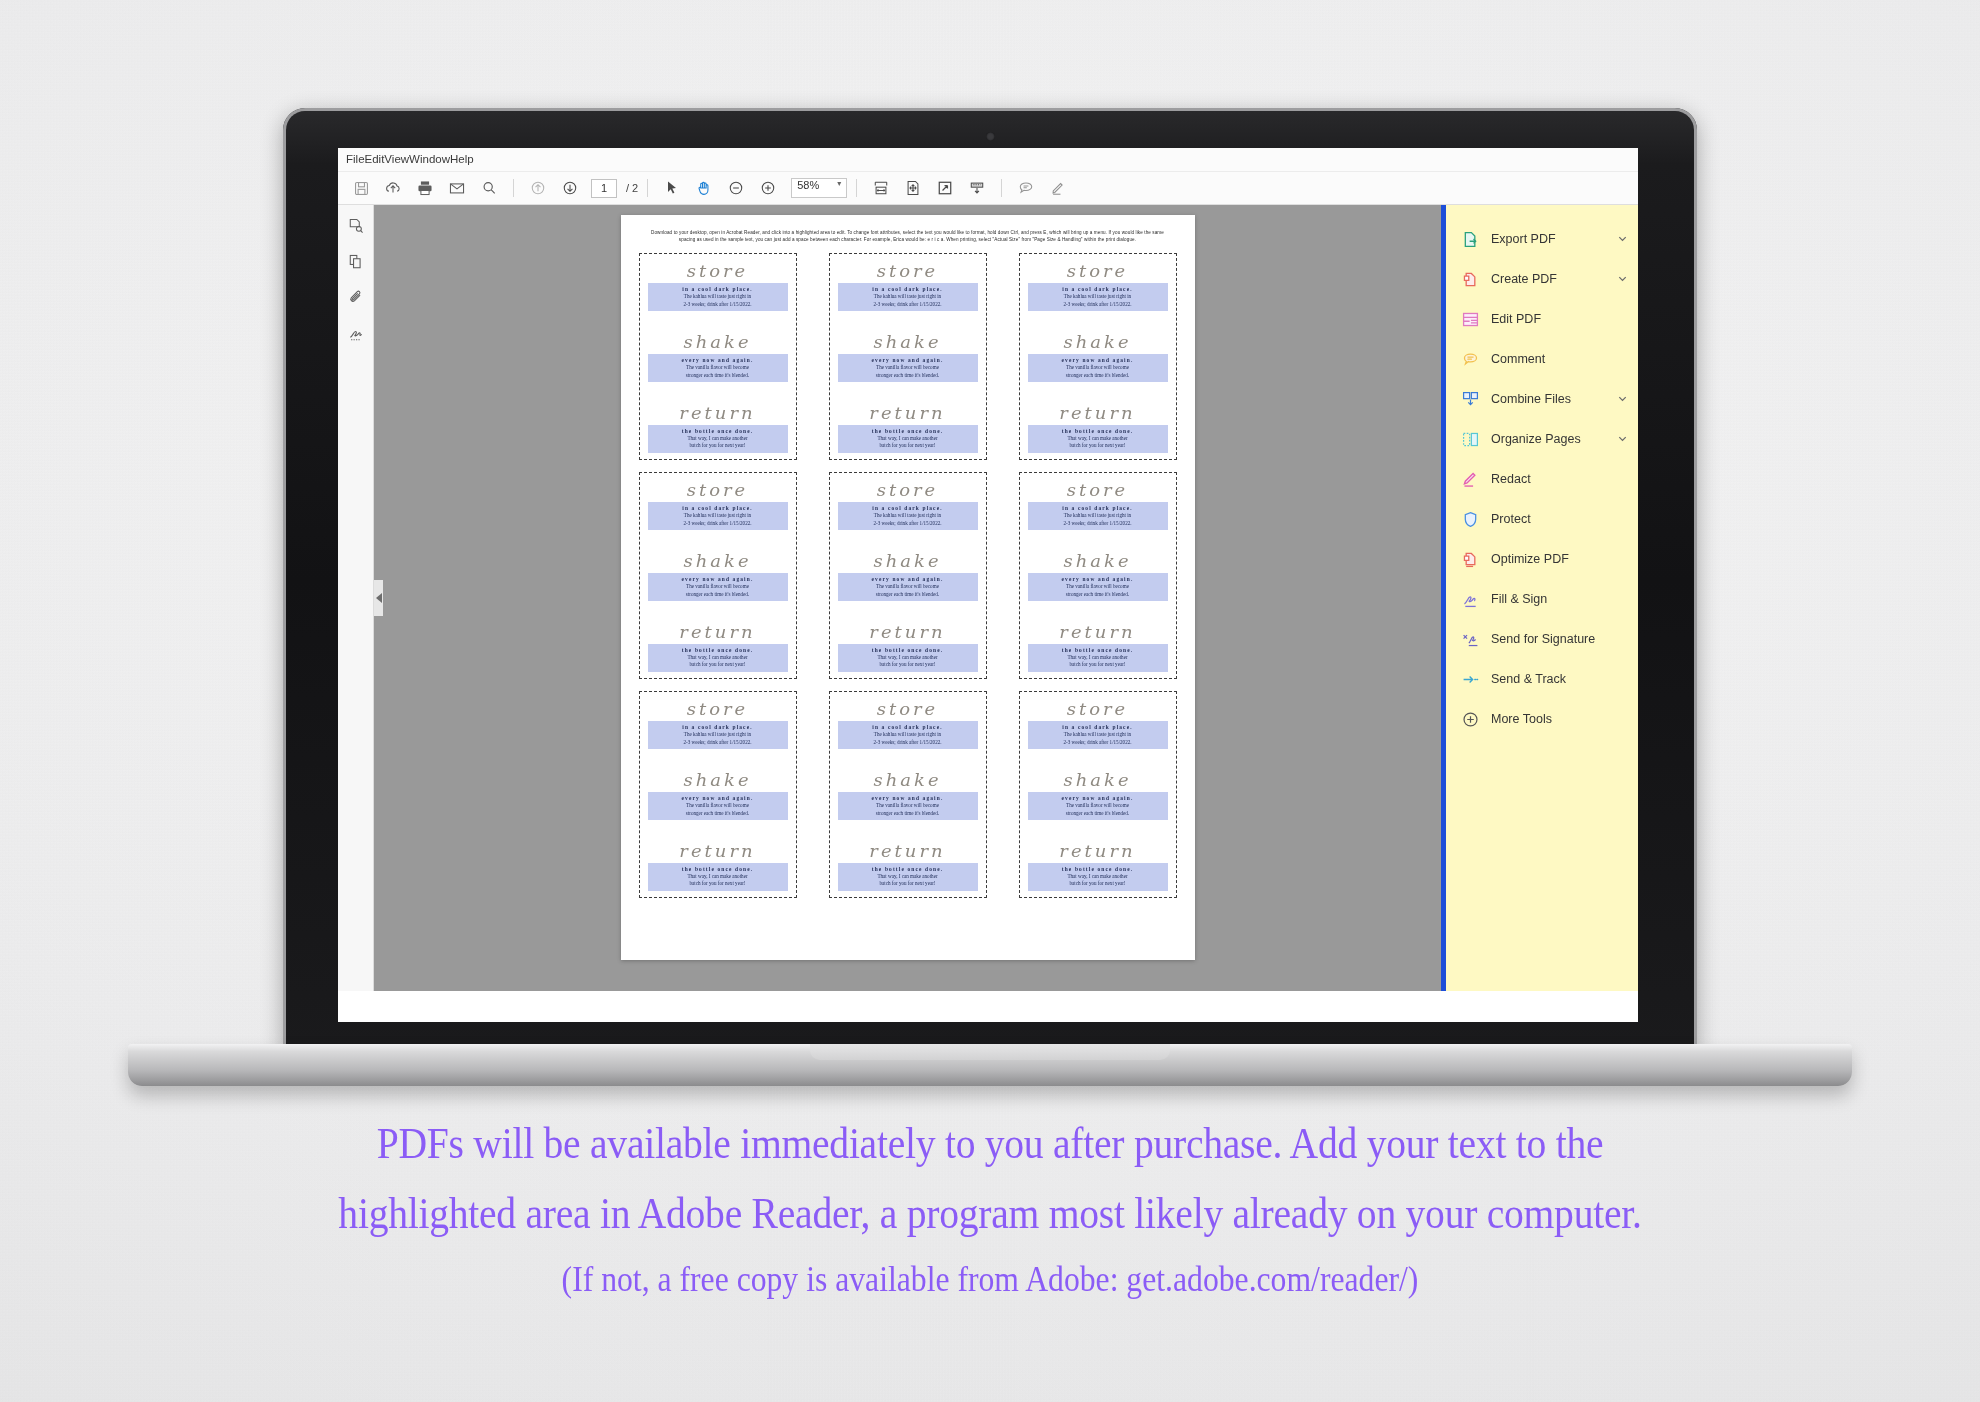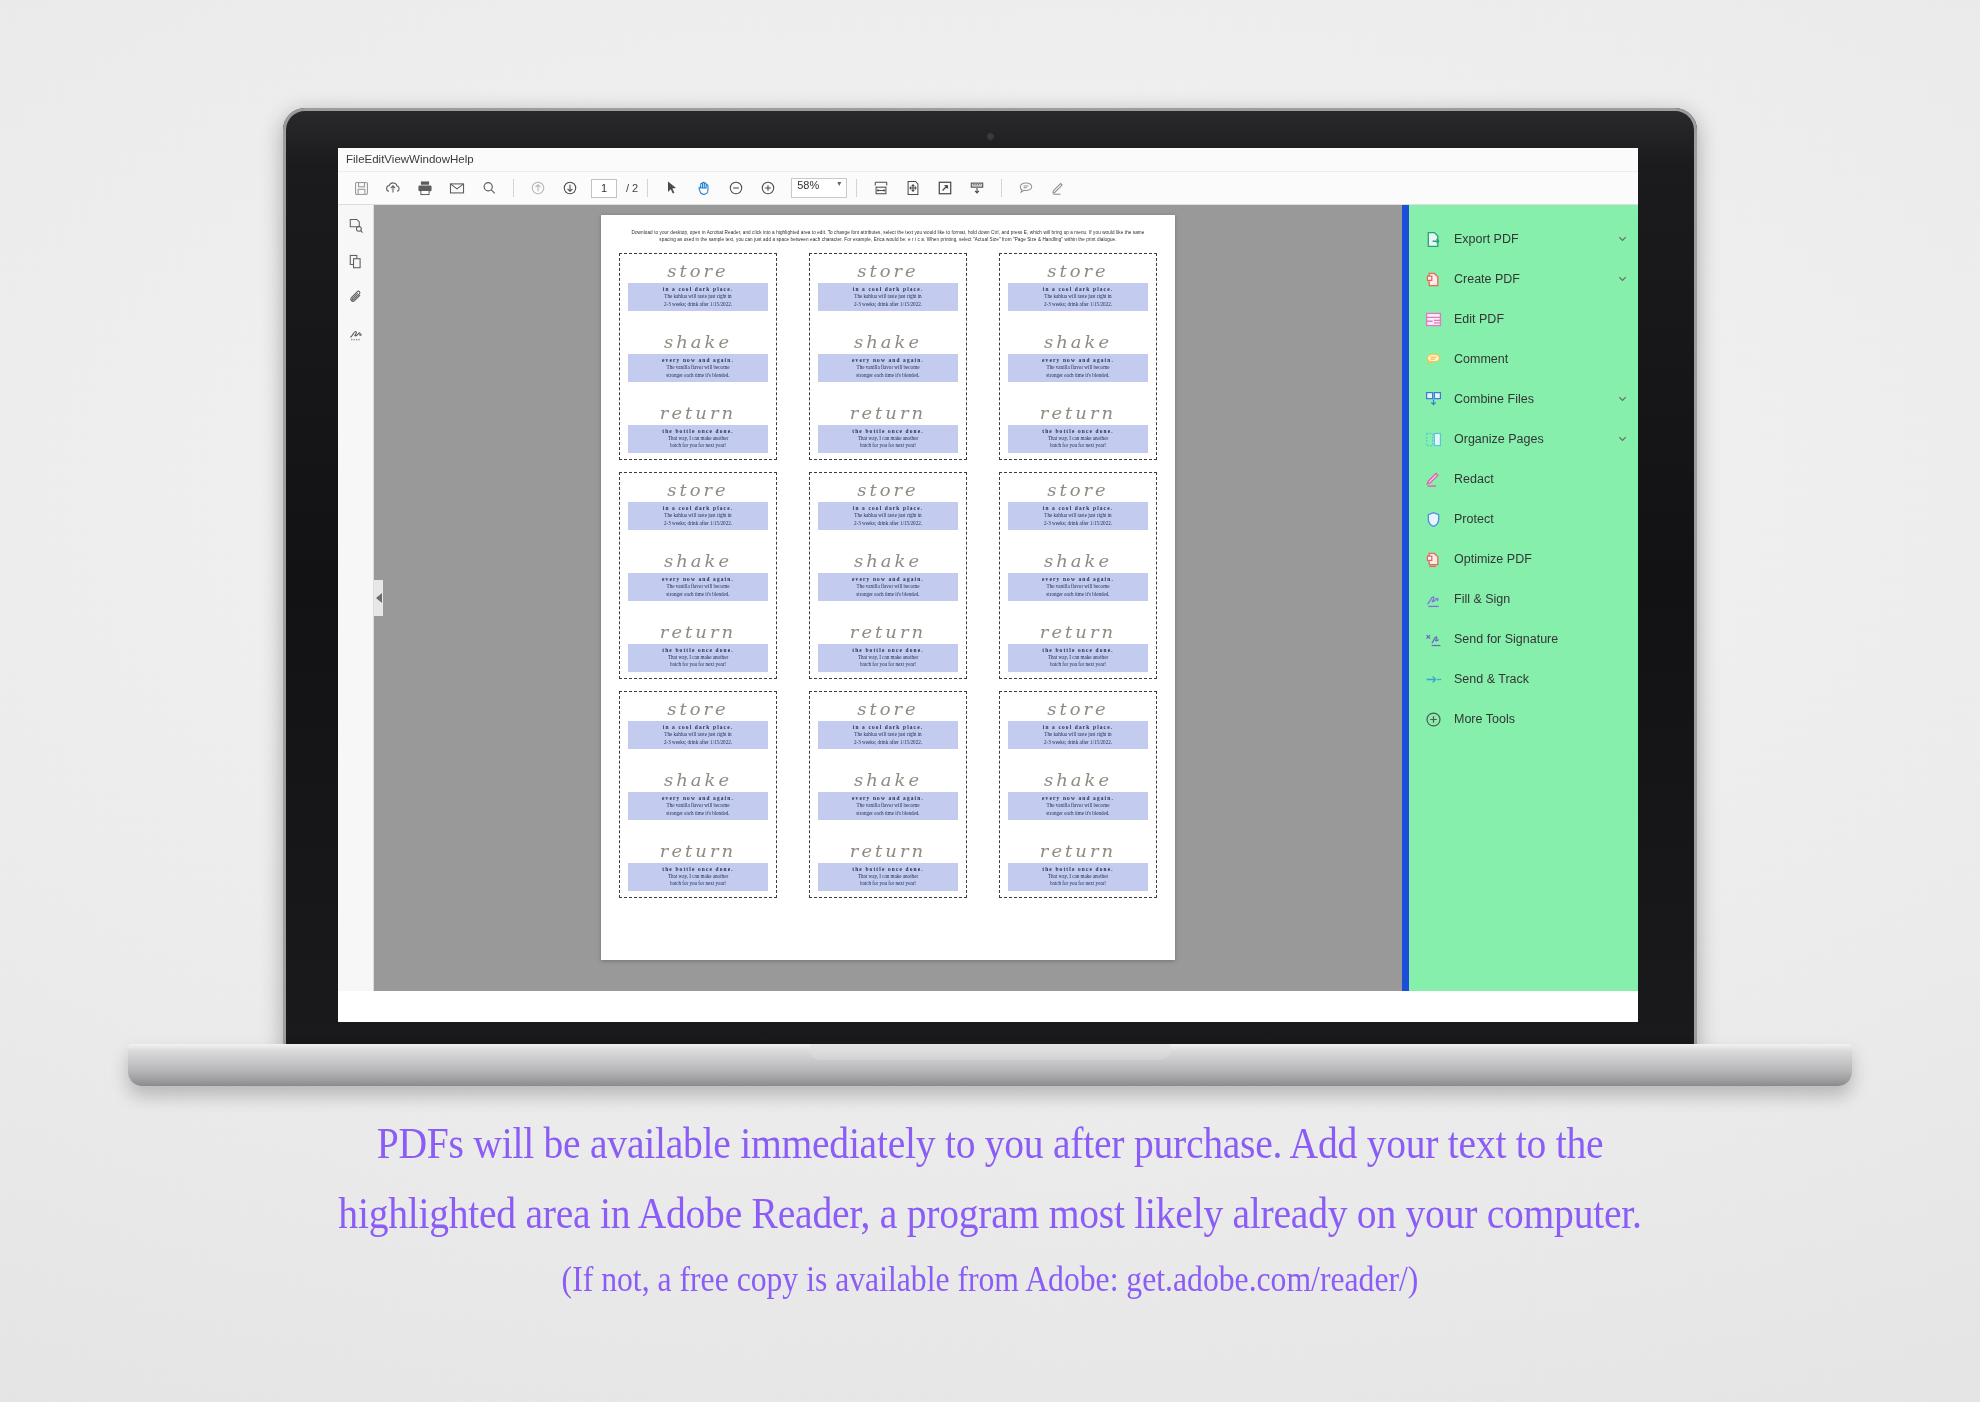--- a/index.html
+++ b/index.html
@@ -199,21 +199,21 @@
     color: #1f2a52; line-height: 8px;
     font-family: "Liberation Serif", serif;
   }
   .hl .sub {
     font-size: 5.1px; color: #23305c; line-height: 7.6px;
     font-family: "Liberation Serif", serif;
   }
 
   
   #rightpanel {
-    width: 236px; background: #86efac; border-left: 7px solid #1d4ed8;
+    width: 197px; background: #fef9c3; border-left: 5px solid #1d4ed8;
     padding-top: 14px; flex: none;
   }
   .tool {
     height: 40px; display: flex; align-items: center;
     padding: 0 10px 0 14px; gap: 11px;
   }
   .tool .tlabel { font-size: 12.5px; color: #353535; flex: 1; }
   .tool .chev { color: #6b6b6b; font-size: 11px; }
   .ticon { width: 20px; height: 20px; flex: none; display: flex; align-items: center; justify-content: center; }
 

